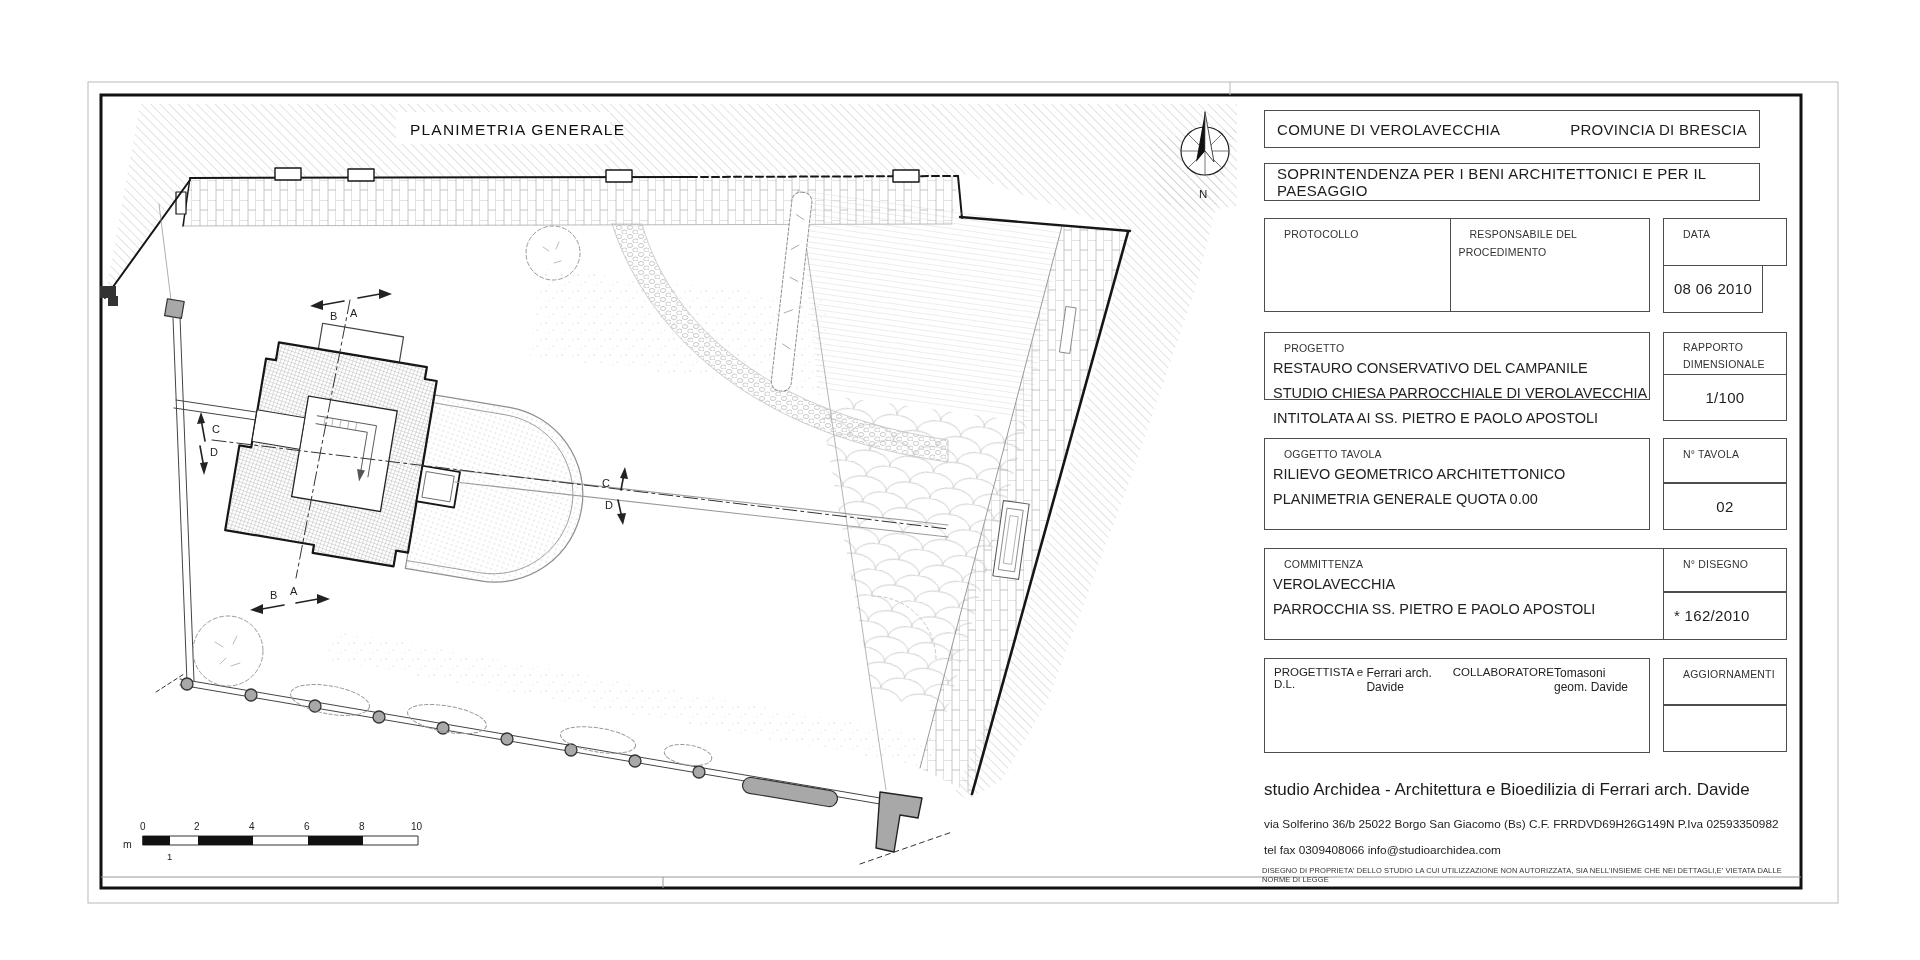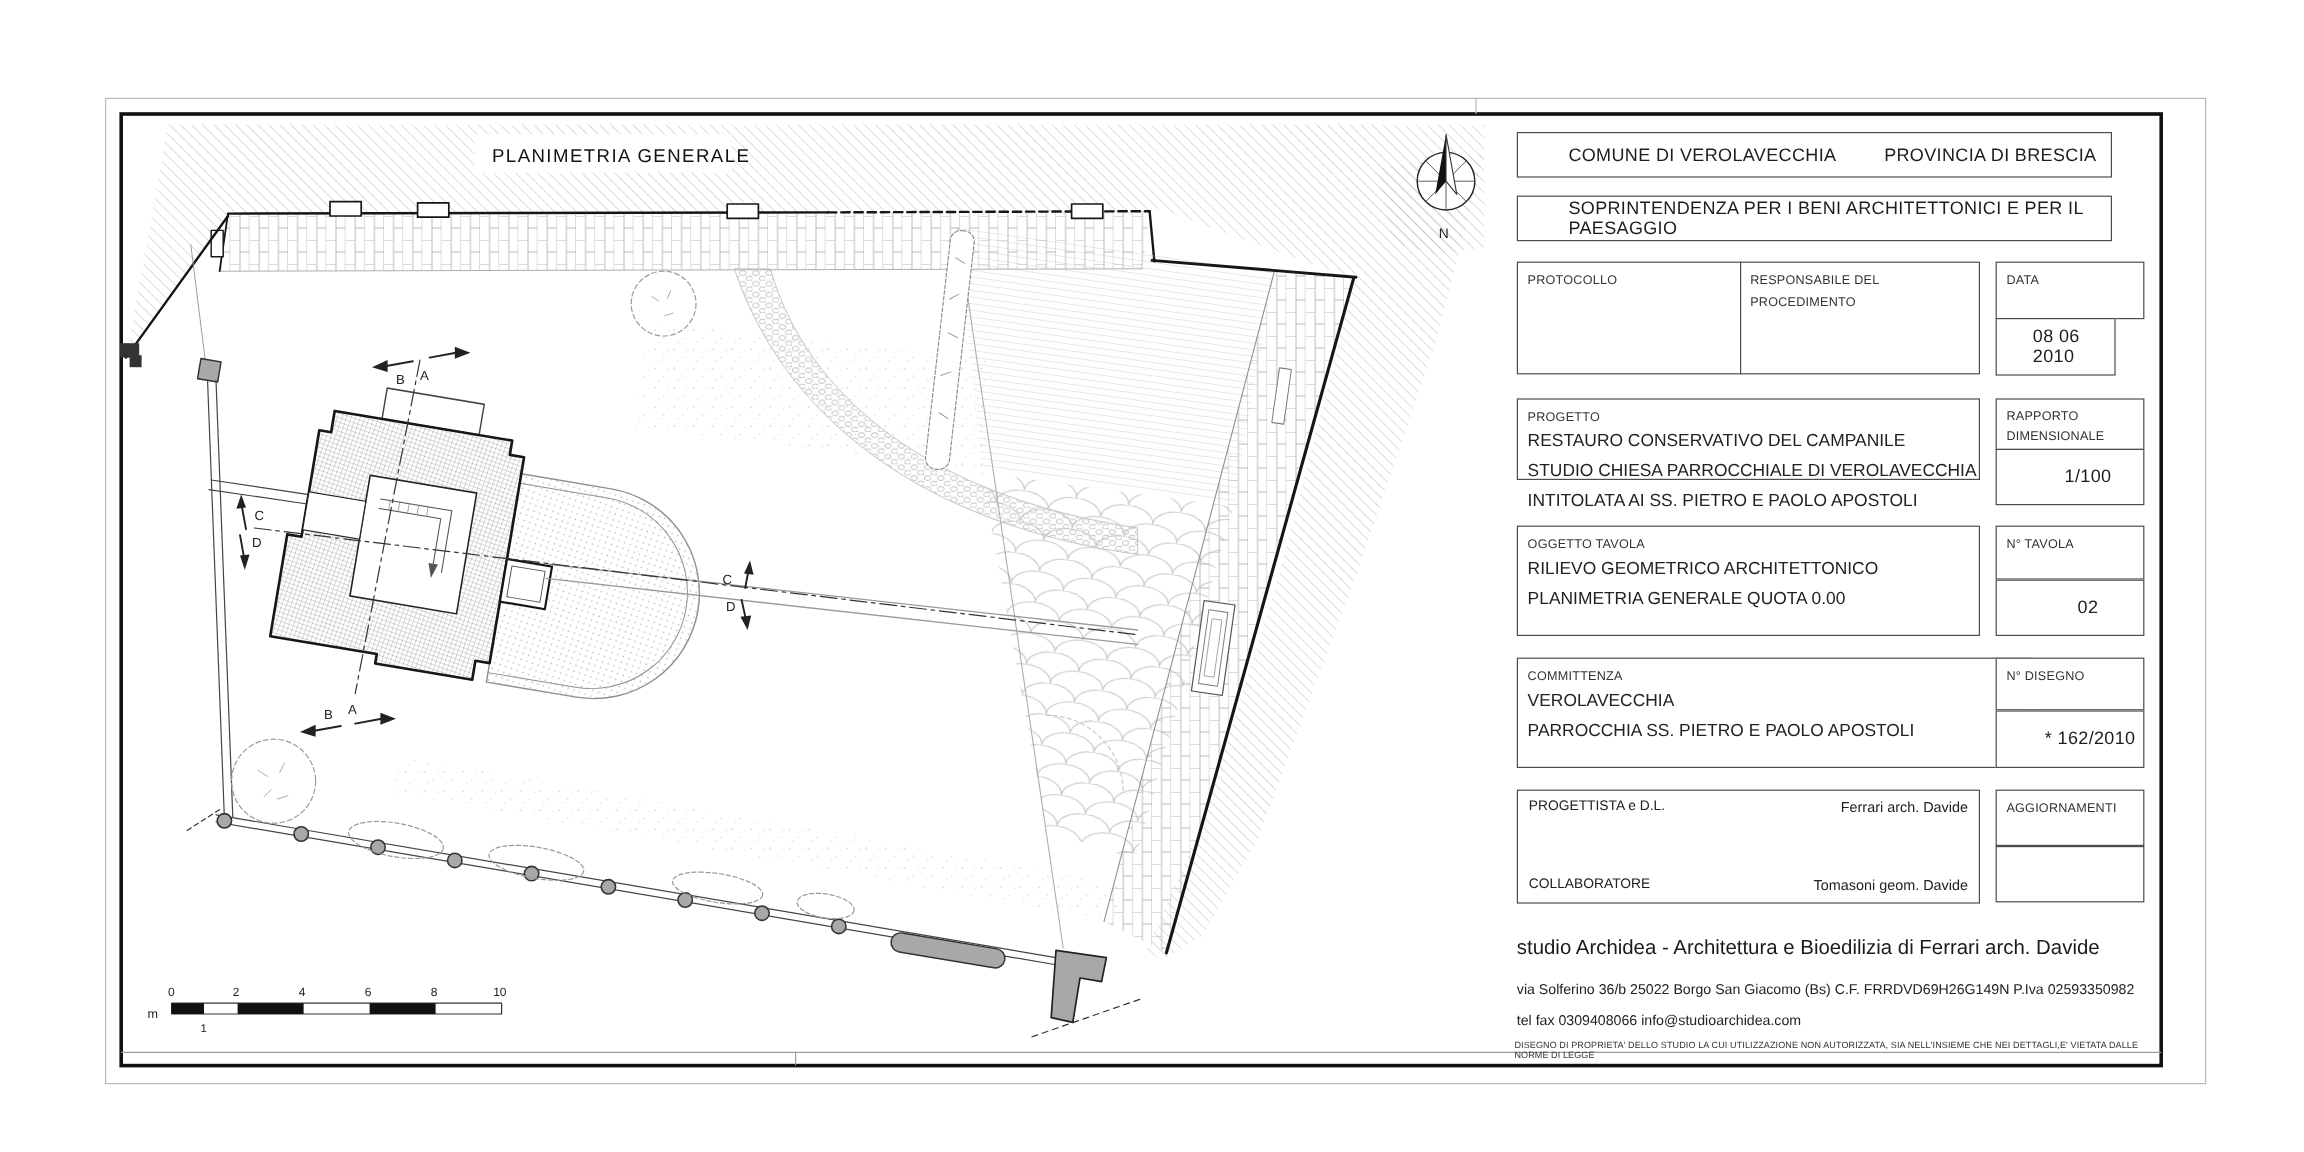--- a/index.html
+++ b/index.html
@@ -1,21 +1,21 @@
 <!DOCTYPE html>
 <html><head>
 <meta charset="utf-8">
 <style>
   html,body{margin:0;padding:0;background:#fff;}
   body{width:1920px;height:960px;position:relative;overflow:hidden;
        font-family:"Liberation Sans",sans-serif;color:#222;}
   .abs{position:absolute;}
   .tbox{position:absolute;border:1.5px solid #4d4d4d;background:#fff;box-sizing:border-box;}
-  .lbl{font-size:10.5px;color:#333;letter-spacing:.2px;}
-  .big{font-size:15px;color:#1d1d1d;letter-spacing:.3px;margin-left:30px;}
+  .lbl{font-size:10.5px;color:#333;letter-spacing:.2px;margin-left:11px;}
+  .big{font-size:15px;color:#1d1d1d;letter-spacing:.3px;}
   .rowsb{display:flex;justify-content:space-between;align-items:center;height:100%;padding:0 12px;}
   .padbox{padding:5px 8px;}
   .center{display:flex;align-items:center;justify-content:center;height:100%;}
   .lines div{line-height:25px;font-size:14.5px;white-space:nowrap;}
   svg text{font-family:"Liberation Sans",sans-serif;}
 </style>
 </head>
 <body>
 
 <svg class="abs" style="left:0;top:0" width="1920" height="960" viewBox="0 0 1920 960">
@@ -294,21 +294,21 @@
 <div class="tbox padbox" style="left:1663px;top:548px;width:124px;height:44px">
   <span class="lbl">N° DISEGNO</span>
 </div>
 <div class="tbox" style="left:1663px;top:591.5px;width:124px;height:48px">
   <div class="center" style="justify-content:flex-start;padding-left:10px">
     <span class="big">* 162/2010</span>
   </div>
 </div>
 
 <div class="tbox" style="left:1264px;top:658px;width:386px;height:95px">
-  <div style="display:flex;flex-direction:column;justify-content:space-between;height:100%;box-sizing:border-box;padding:7px 9px">
+  <div style="display:flex;flex-direction:row;justify-content:space-between;height:100%;box-sizing:border-box;padding:7px 9px">
     <div style="display:flex;justify-content:space-between">
       <span style="font-size:11.5px">PROGETTISTA e D.L.</span>
       <span style="font-size:12px">Ferrari arch. Davide</span>
     </div>
     <div style="display:flex;justify-content:space-between">
       <span style="font-size:11.5px">COLLABORATORE</span>
       <span style="font-size:12px">Tomasoni geom. Davide</span>
     </div>
   </div>
 </div>

